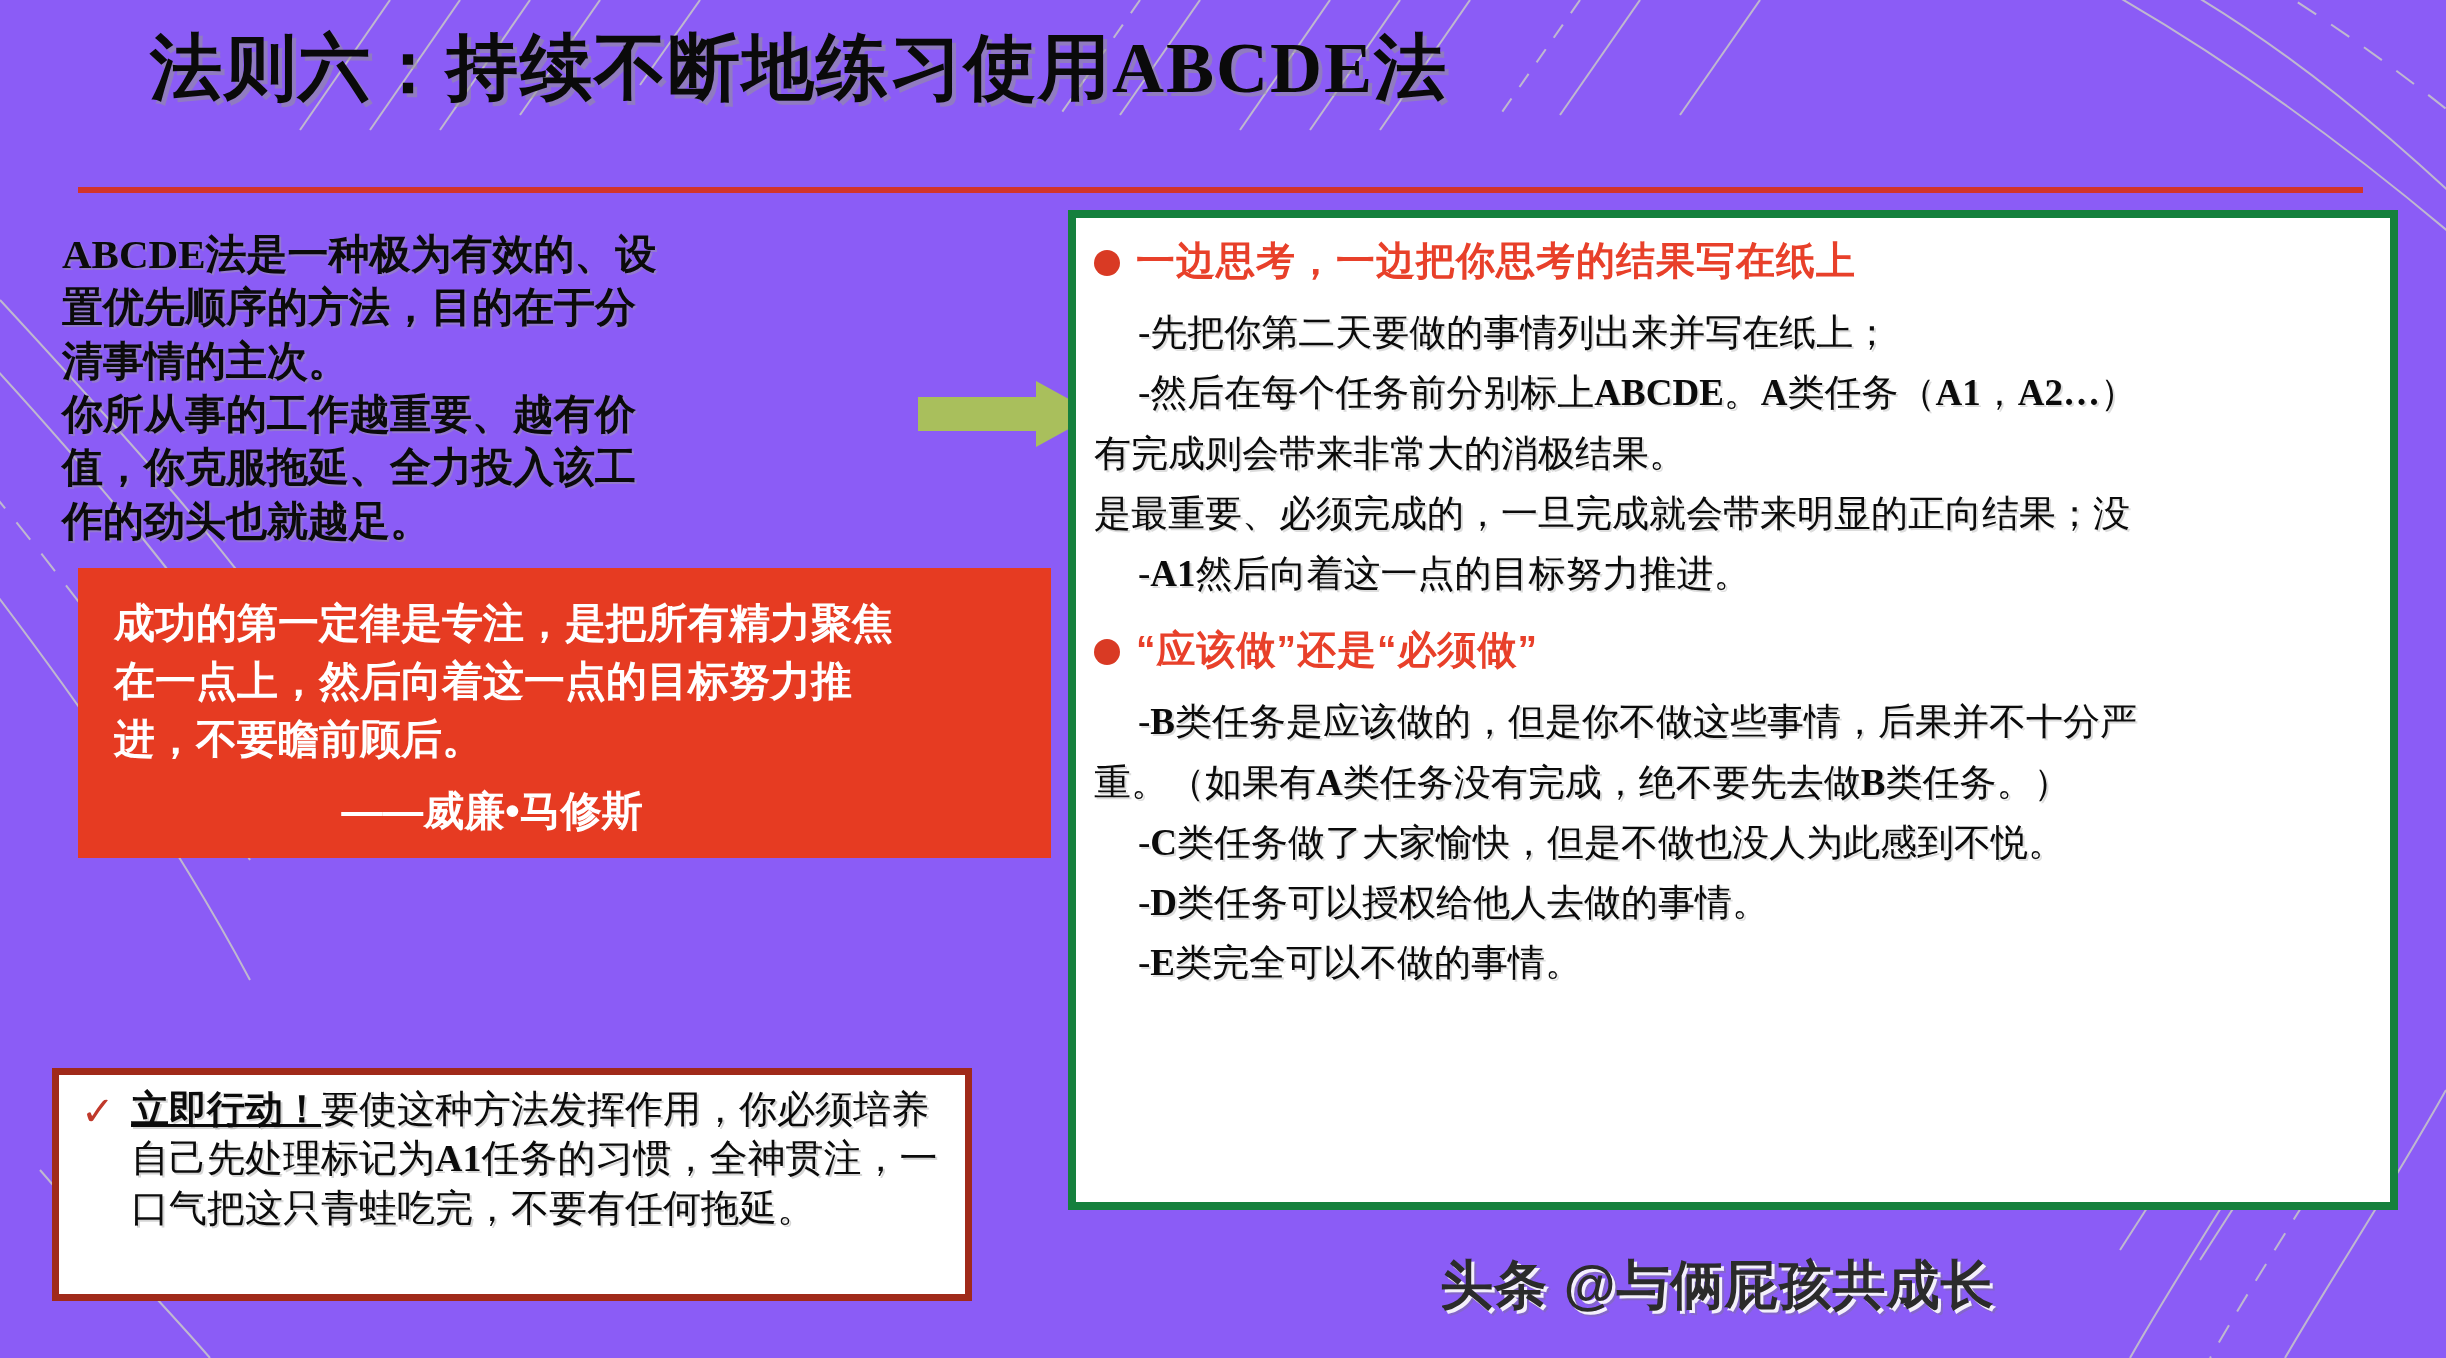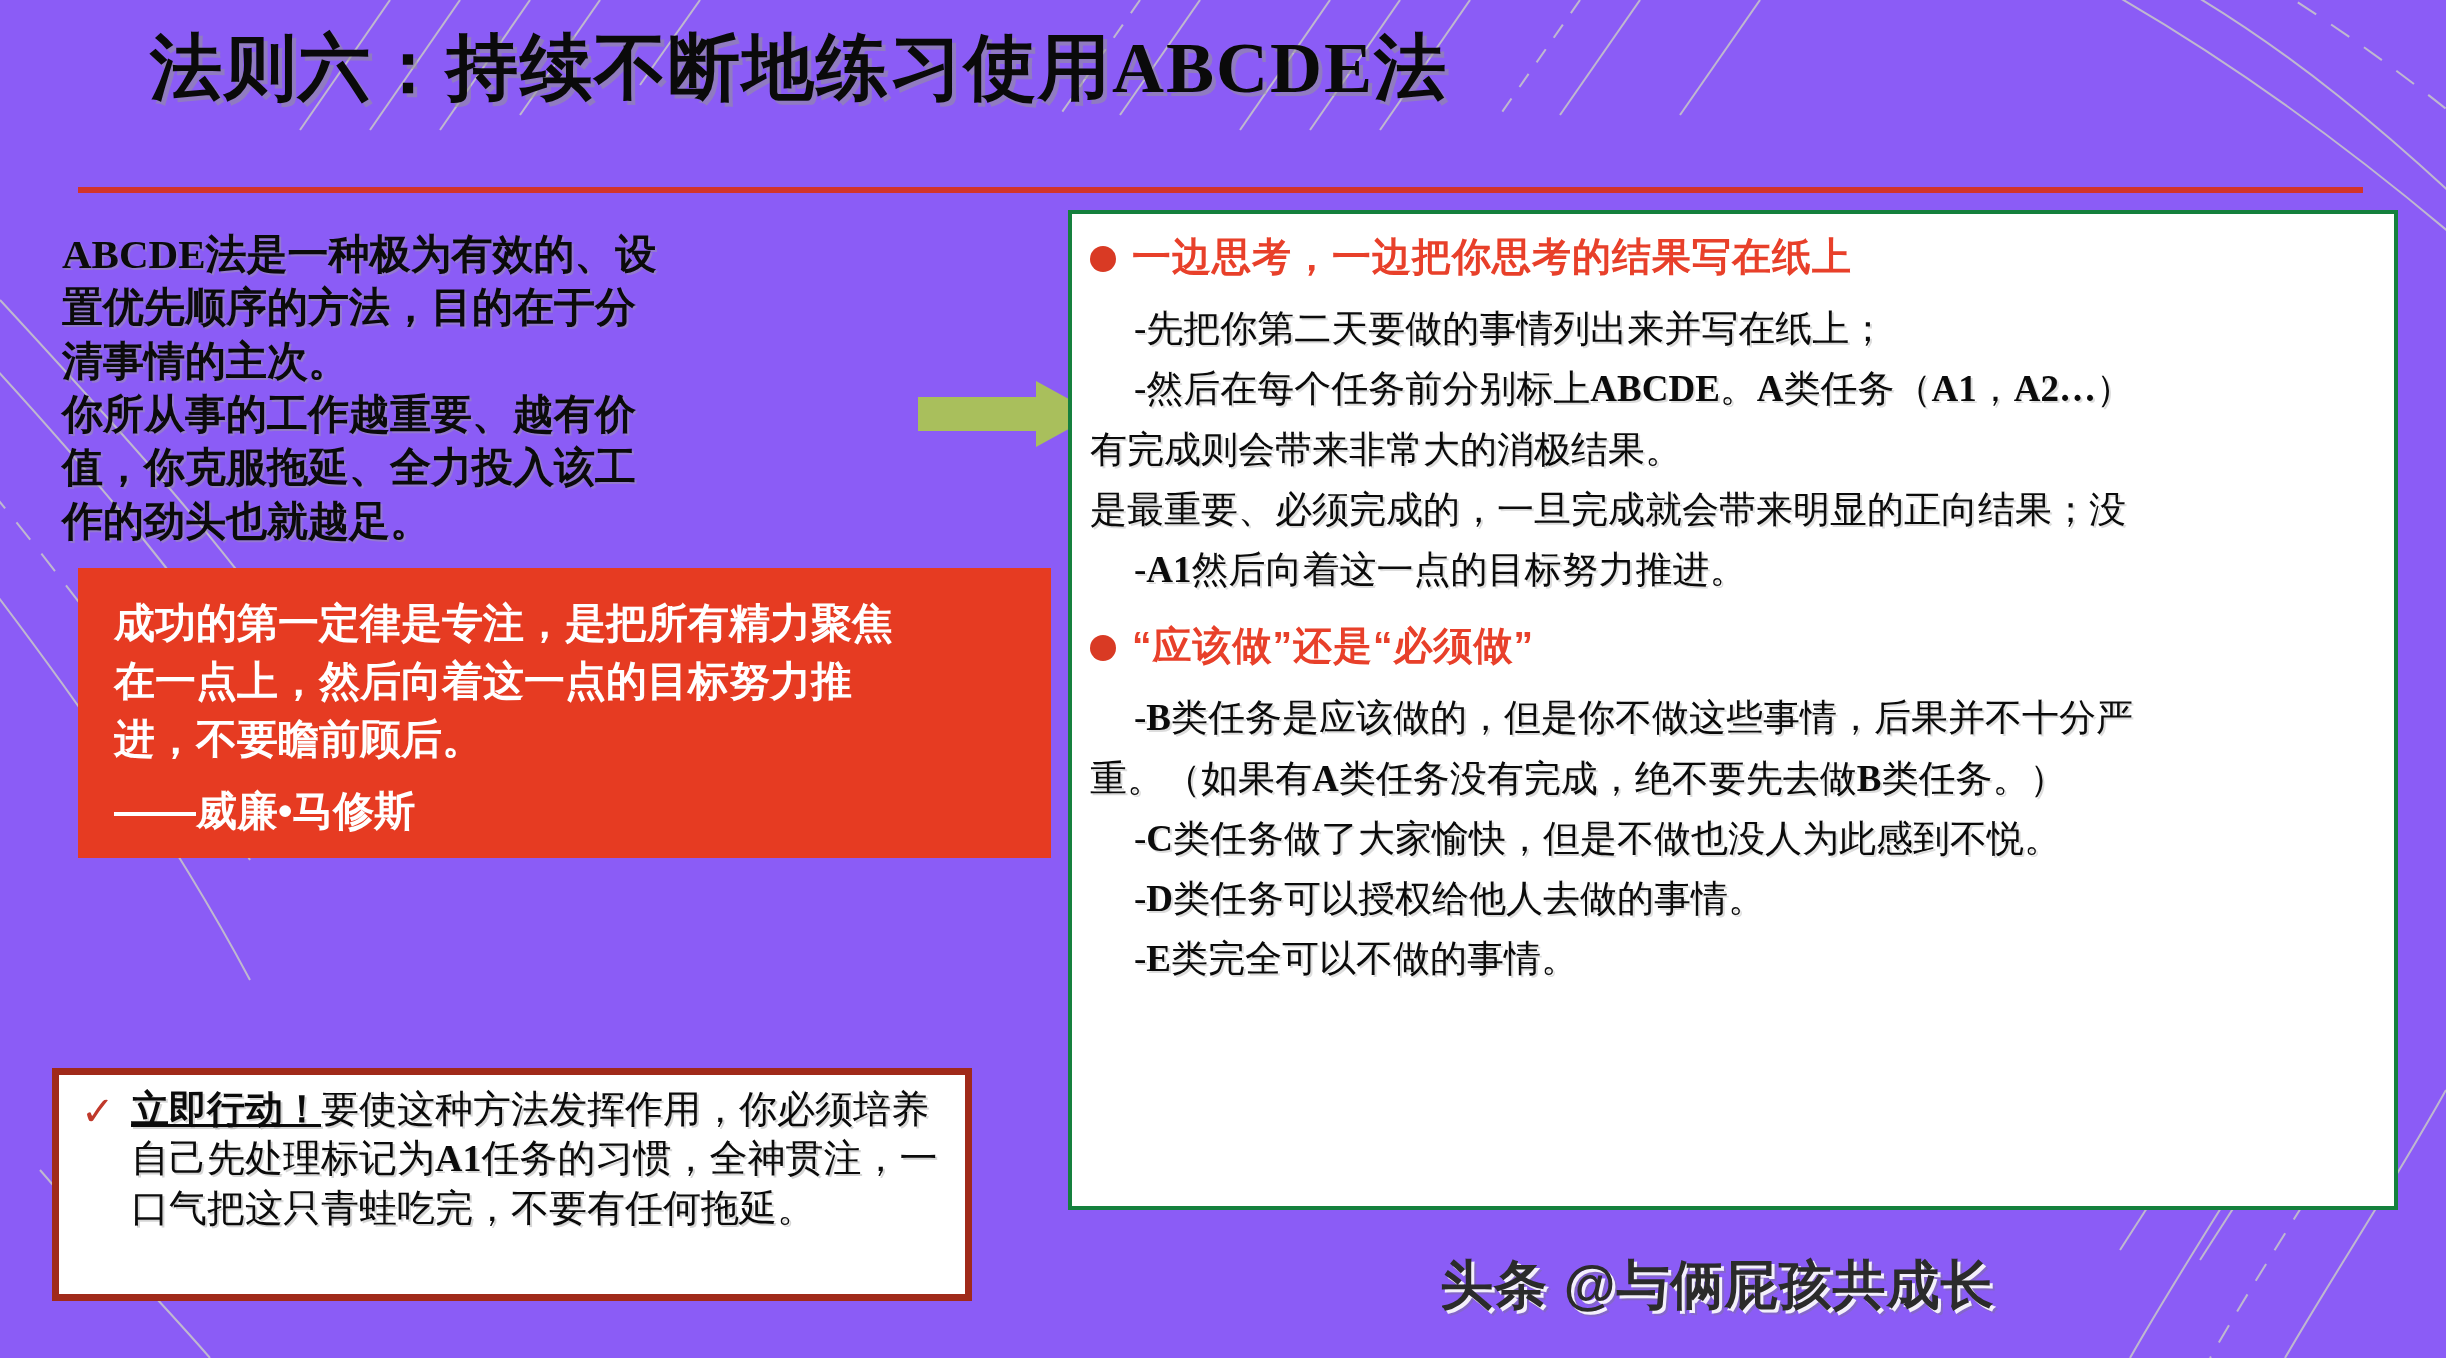--- a/index.html
+++ b/index.html
@@ -70,21 +70,21 @@
     color:#ffffff;
     font-size:41px;
     font-weight:bold;
     line-height:1.42;
     font-family:"Liberation Sans","DejaVu Sans",sans-serif;
   }
   .quote-attr {
     position:absolute;
     left:36px; top:216px;
     width:790px;
-    text-align:left;
+    text-align:center;
     padding-right:34px;
     color:#ffffff;
     font-size:41px;
     font-weight:bold;
     font-family:"Liberation Sans","DejaVu Sans",sans-serif;
   }
 
   
   .action-box {
     position:absolute;
@@ -117,21 +117,21 @@
     font-weight:bold;
     text-decoration:underline;
   }
   .action-text .bold { font-weight:bold; }
 
   
   .right-panel {
     position:absolute;
     left:1068px; top:210px;
     width:1330px; height:1000px;
-    border:4px solid #15803d;
+    border:8px solid #15803d;
     background:#ffffff;
   }
   .rp-inner { position:absolute; left:0; top:0; width:100%; height:100%; padding:18px 26px 0 18px; }
 
   .bullet-row { position:relative; display:flex; align-items:flex-start; margin-top:2px; }
   .bullet-dot {
     width:26px; height:26px;
     border-radius:50%;
     background:#D93A24;
     margin-top:12px;

